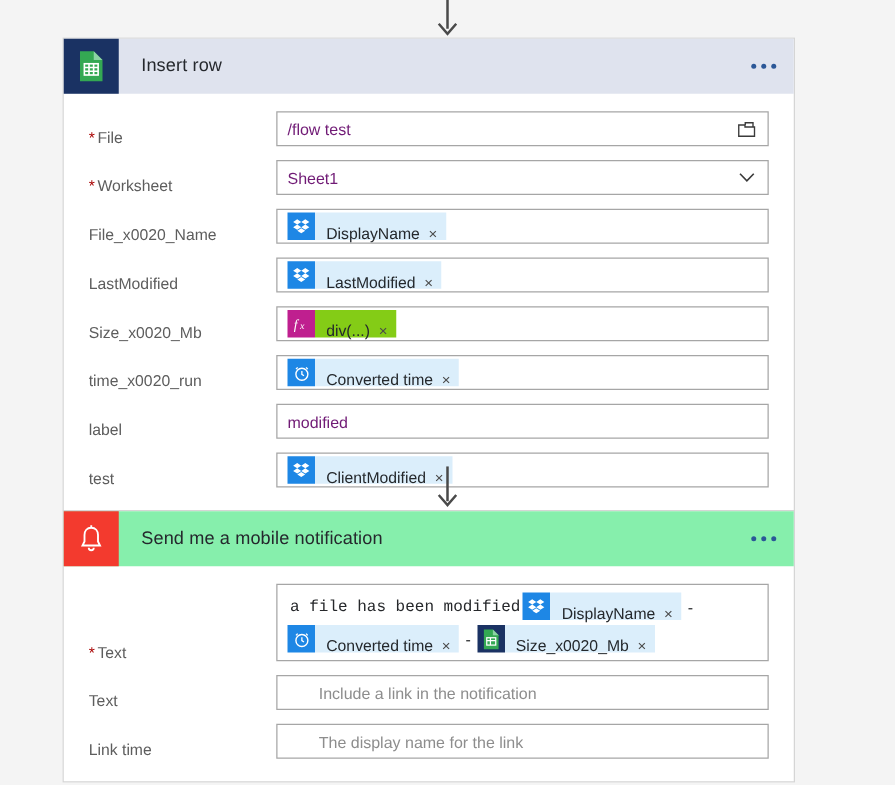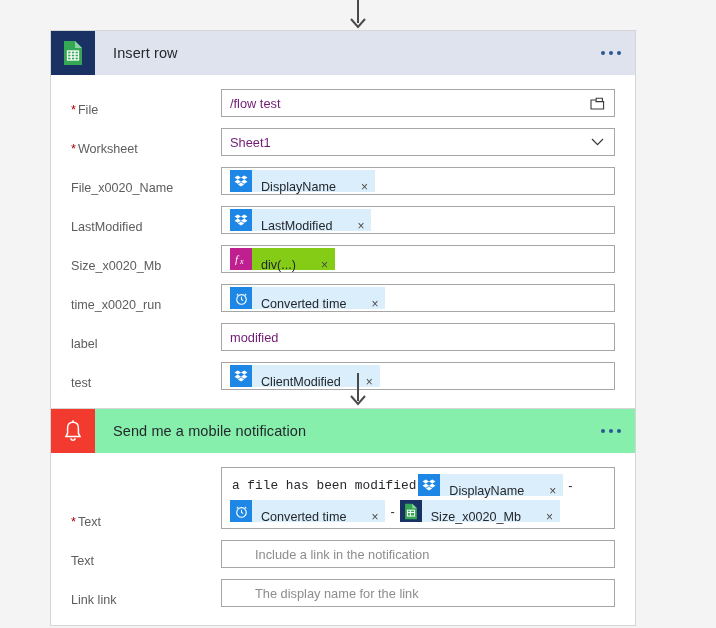--- a/index.html
+++ b/index.html
@@ -106,21 +106,21 @@
     flex: 0 0 22px;
     display: flex; align-items: center; justify-content: center;
   }
   .ti-dropbox { background: #1e87e5; }
   .ti-fx      { background: #bf1f8f; }
   .ti-clock   { background: #1e87e5; }
   .ti-sheets  { background: #1a3263; }
   .token-body {
     display: inline-flex;
     align-items: center;
-    gap: 25px;
+    gap: 7px;
     height: 22px;
     padding: 12px 7px 0 9px;
     font-size: 12.6px;
     color: #24282c;
     white-space: nowrap;
   }
   .tb-blue { background: #dbeefb; }
   .tb-pink { background: #84cc16; }
   .token-x {
     font-size: 12px;
@@ -369,21 +369,21 @@
       </div>
 
       <div class="row">
         <div class="row-label">Text</div>
         <div class="field">
           <span class="field-text placeholder">Include a link in the notification</span>
         </div>
       </div>
 
       <div class="row">
-        <div class="row-label">Link link</div>
+        <div class="row-label">Link time</div>
         <div class="field">
           <span class="field-text placeholder">The display name for the link</span>
         </div>
       </div>
 
     </div>
   </div>
 
 </div>
 

